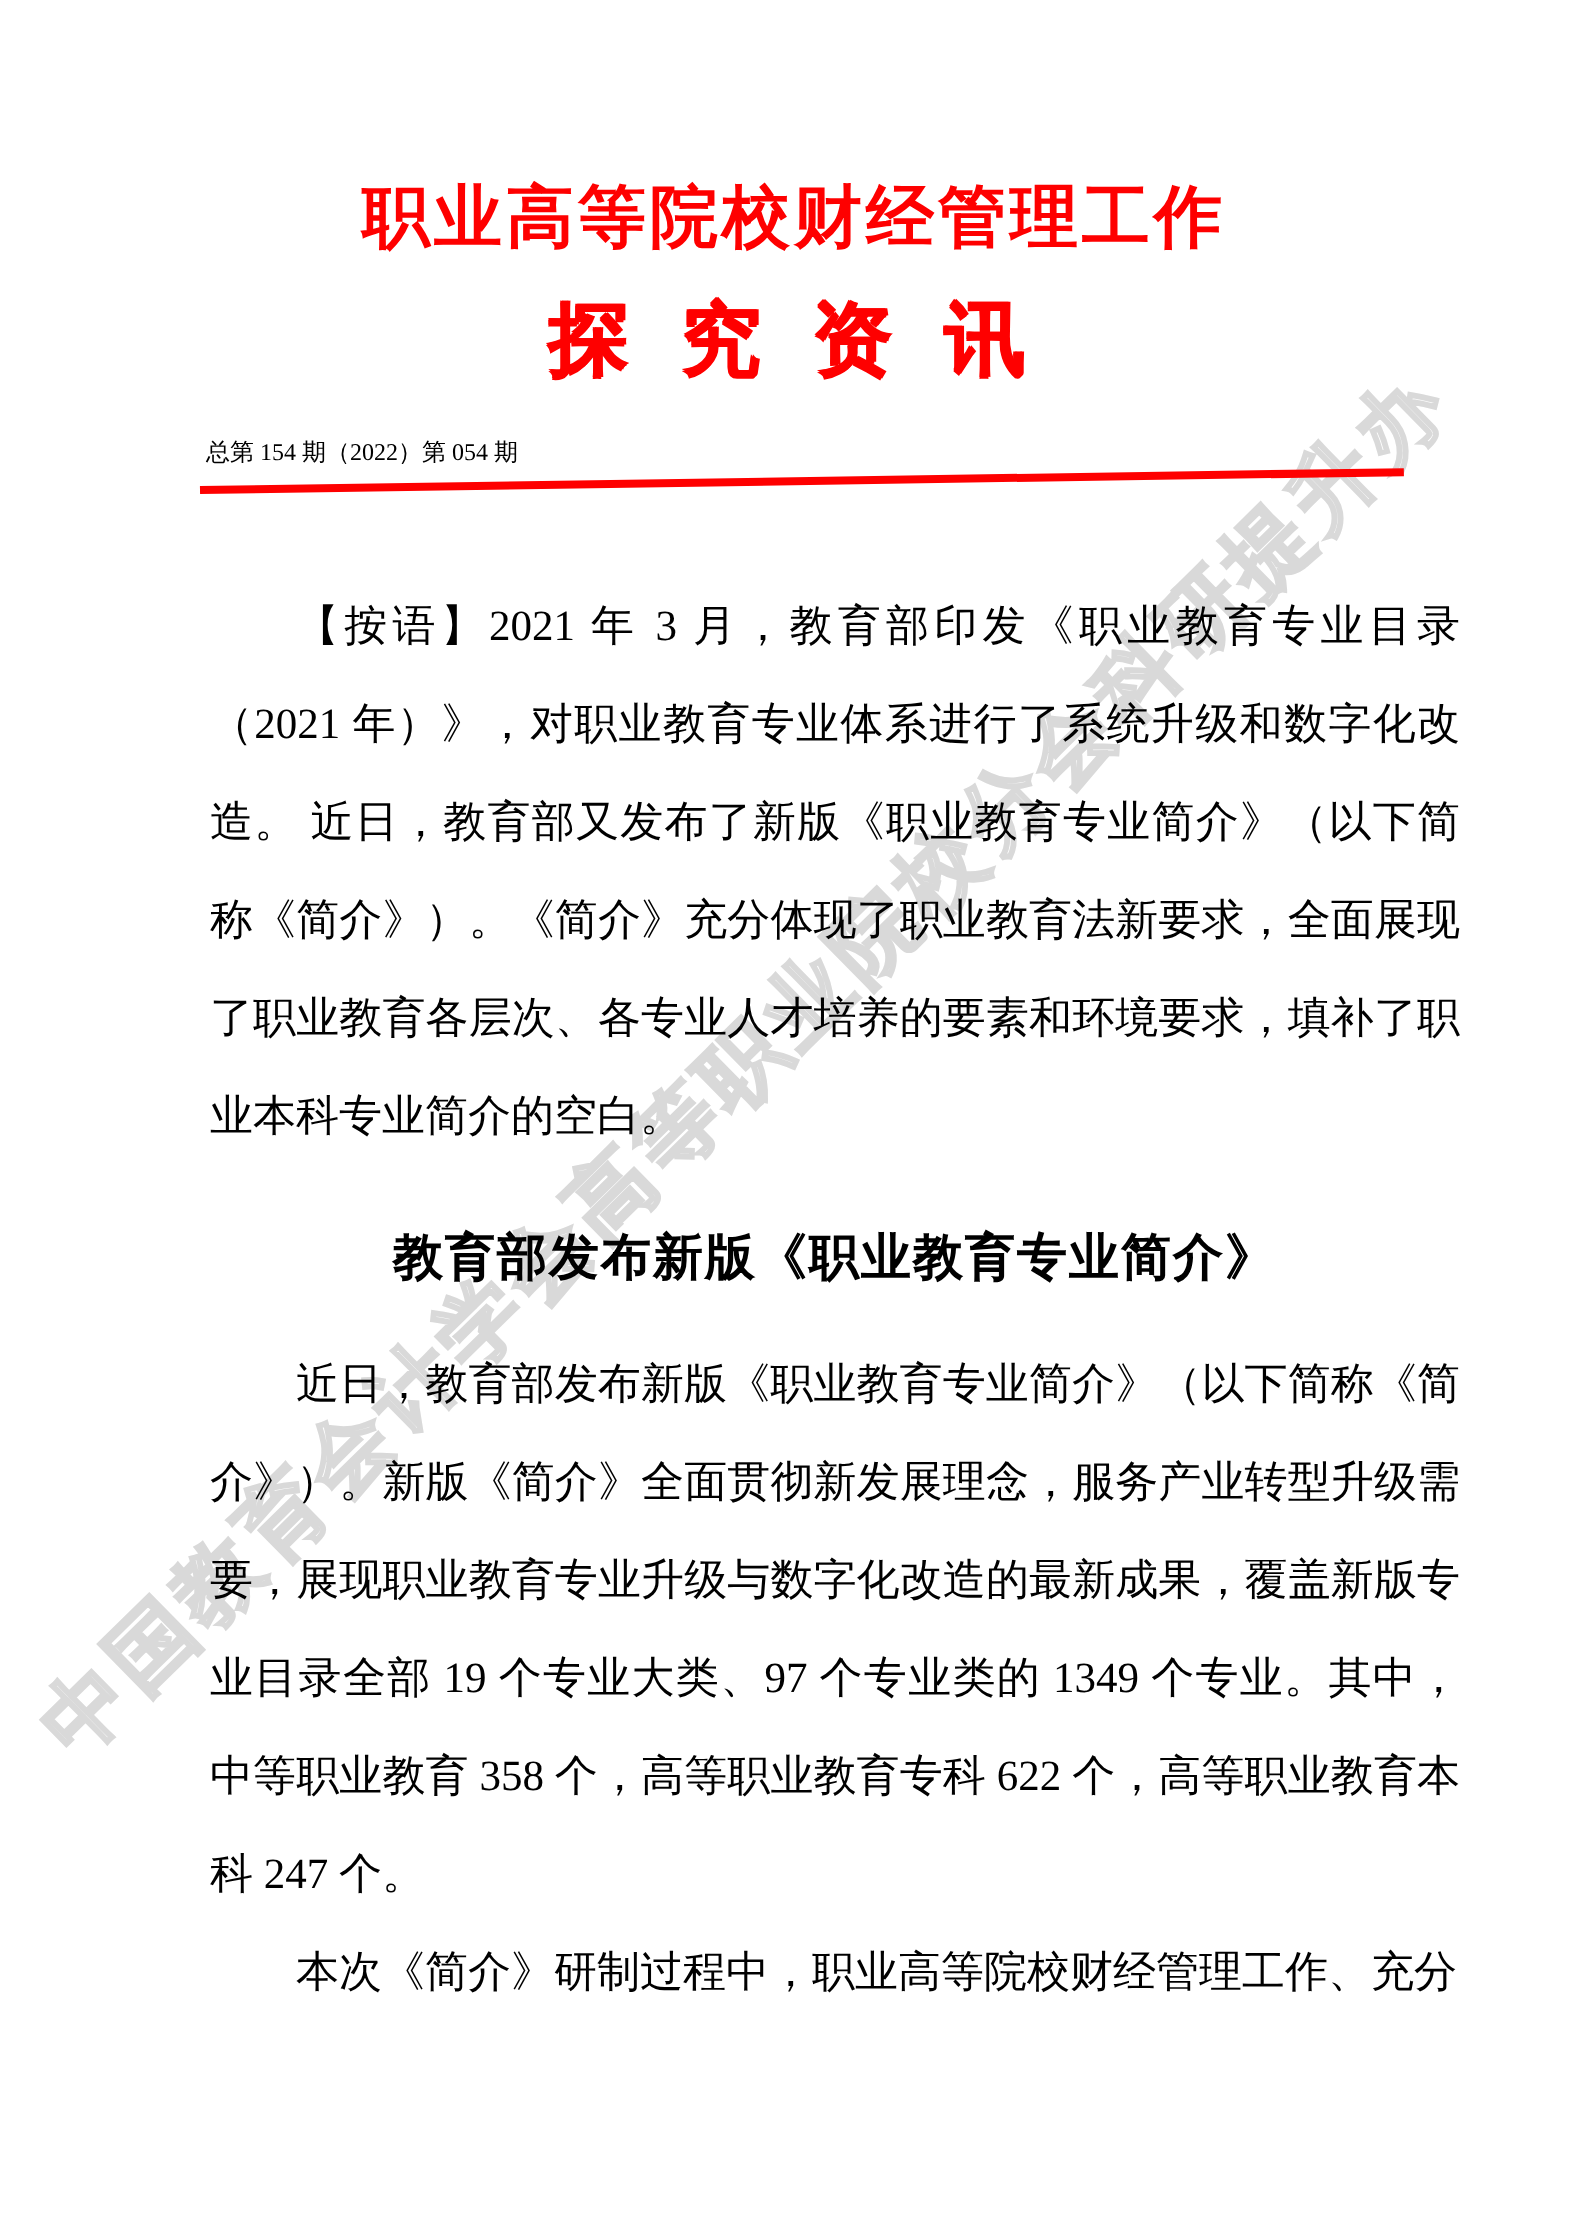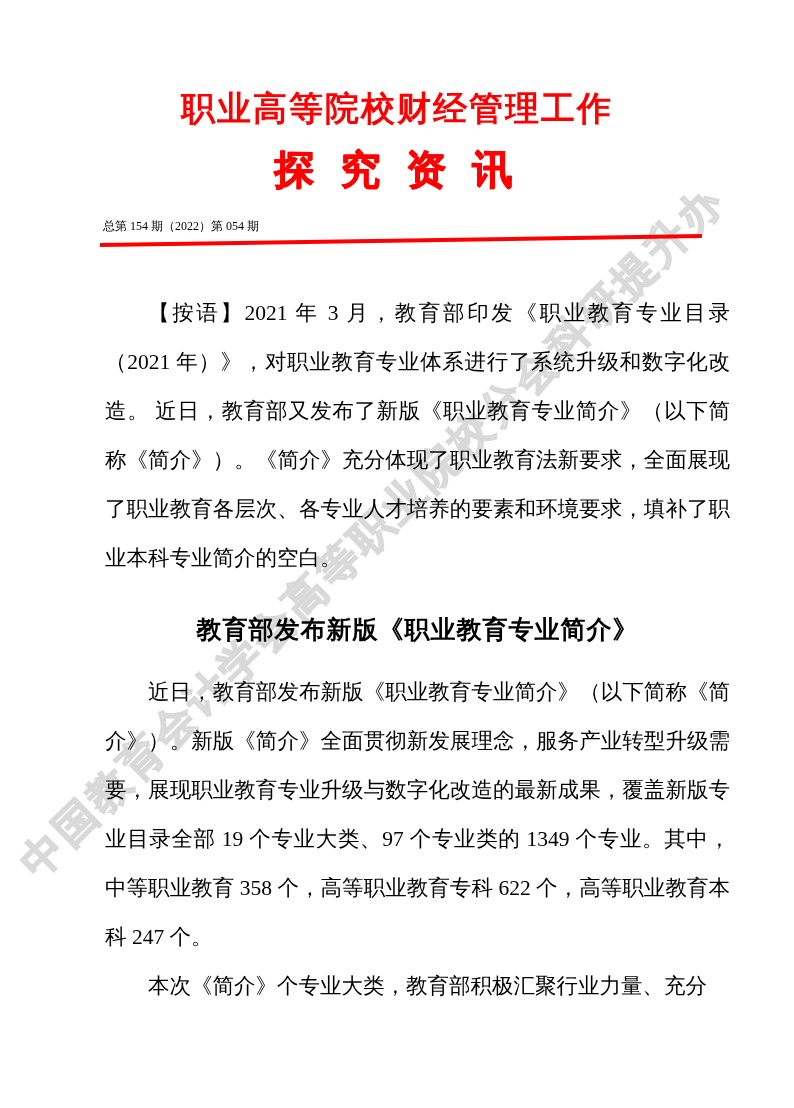--- a/index.html
+++ b/index.html
@@ -117,17 +117,17 @@
     </div>
 
     <div class="content">
 
       <p>【按语】2021 年 3 月，教育部印发《职业教育专业目录（2021 年）》，对职业教育专业体系进行了系统升级和数字化改造。 近日，教育部又发布了新版《职业教育专业简介》（以下简称《简介》）。《简介》充分体现了职业教育法新要求，全面展现了职业教育各层次、各专业人才培养的要素和环境要求，填补了职业本科专业简介的空白。</p>
 
       <h3 class="article-title">教育部发布新版《职业教育专业简介》</h3>
 
       <p>近日，教育部发布新版《职业教育专业简介》（以下简称《简介》）。新版《简介》全面贯彻新发展理念，服务产业转型升级需要，展现职业教育专业升级与数字化改造的最新成果，覆盖新版专业目录全部 19 个专业大类、97 个专业类的 1349 个专业。其中，中等职业教育 358 个，高等职业教育专科 622 个，高等职业教育本科 247 个。</p>
 
-      <p>本次《简介》个专业大类，教育部积极汇聚行业力量、充分</p>
+      <p>本次《简介》研制过程中，职业高等院校财经管理工作、充分</p>
 
     </div>
   </div>
 </div>
 
 </body></html>

